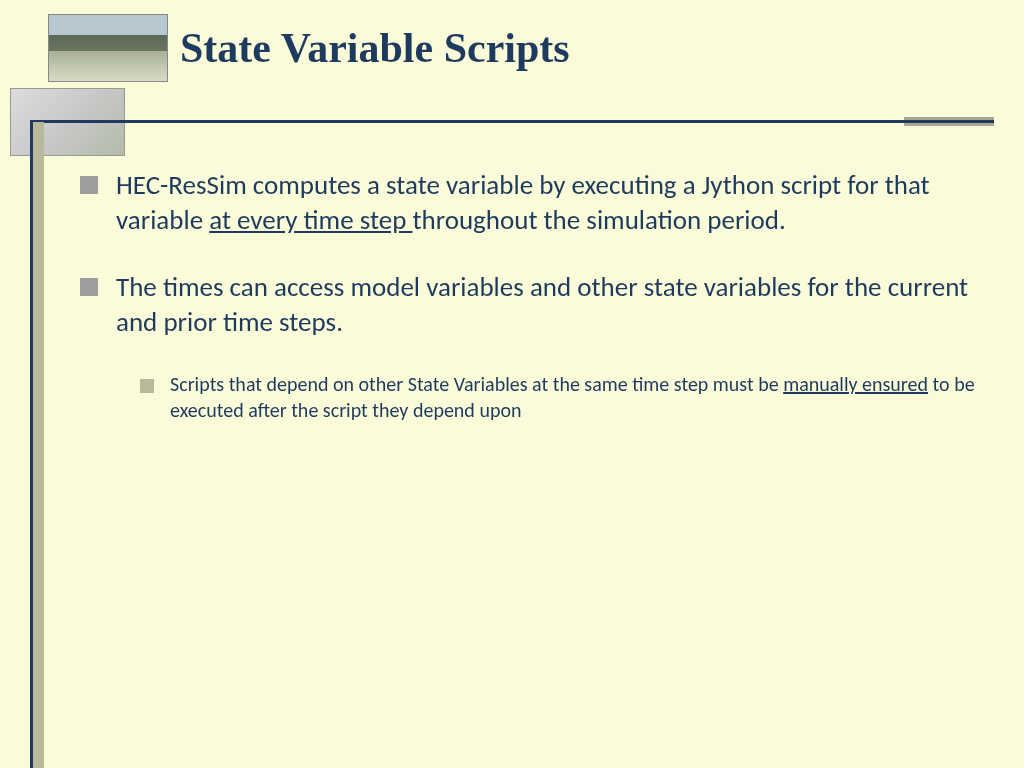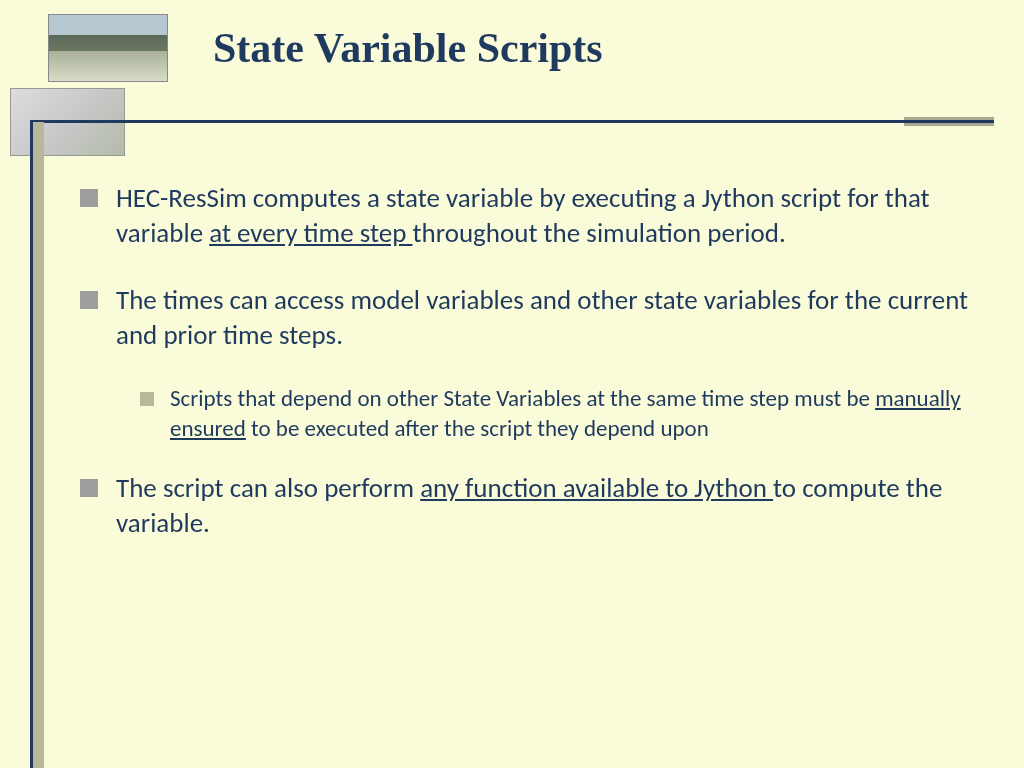--- a/index.html
+++ b/index.html
@@ -31,21 +31,20 @@
     opacity: 0.85;
   }
   .title {
     position: absolute;
     top: 24px;
     left: 180px;
     font-family: "Palatino Linotype", Palatino, Georgia, serif;
     font-size: 42px;
     font-weight: bold;
     color: #1f3a5f;
-    margin-left: 33px;
   }
   .hr-line {
     position: absolute;
     top: 120px;
     left: 30px;
     width: 964px;
     height: 3px;
     background: #1f3a5f;
   }
   .hr-accent {
@@ -67,21 +66,21 @@
   .vline-inner {
     position: absolute;
     top: 122px;
     left: 30px;
     width: 3px;
     height: 646px;
     background: #1f3a5f;
   }
   .content {
     position: absolute;
-    top: 180px;
+    top: 167px;
     left: 80px;
     width: 910px;
     color: #1f3a5f;
   }
   .bullet-l1 {
     display: flex;
     margin-bottom: 32px;
     font-size: 27px;
     line-height: 1.3;
   }
@@ -90,21 +89,21 @@
     height: 18px;
     background: #9e9e9e;
     margin-top: 9px;
     margin-right: 18px;
     flex-shrink: 0;
   }
   .bullet-l2 {
     display: flex;
     margin-left: 60px;
     margin-bottom: 26px;
-    font-size: 23px;
+    font-size: 20px;
     line-height: 1.3;
     justify-content: center;
   }
   .bullet-l2 .marker {
     width: 14px;
     height: 14px;
     background: #b8b89a;
     margin-top: 8px;
     margin-right: 16px;
     flex-shrink: 0;
@@ -139,21 +138,15 @@
     <div class="txt">The times can access model variables and other state variables for the current and prior time steps.</div>
   </div>
 
   <div class="bullet-l2">
     <div class="marker"></div>
     <div class="txt">
       <span>Scripts that depend on other State Variables at the same time step must be </span><span class="u">manually ensured</span><span> to be executed after the script they depend upon</span>
     </div>
   </div>
 
-  <div class="bullet-l1">
-    <div class="marker"></div>
-    <div class="txt">
-      <span>The script can also perform </span><span class="u">any function available to Jython </span><span>to compute the variable.</span>
-    </div>
-  </div>
 
 
 </div>
 
 </body></html>

